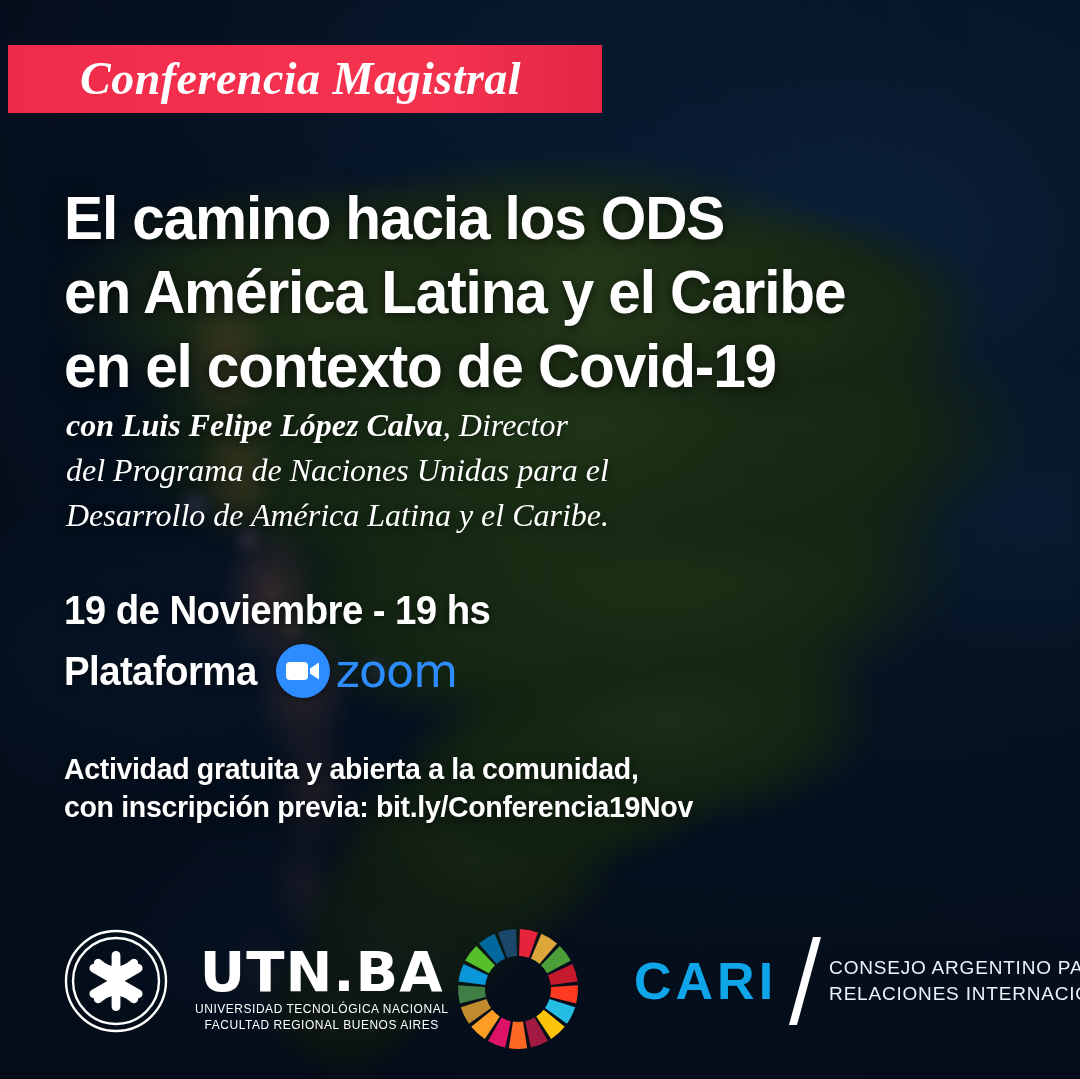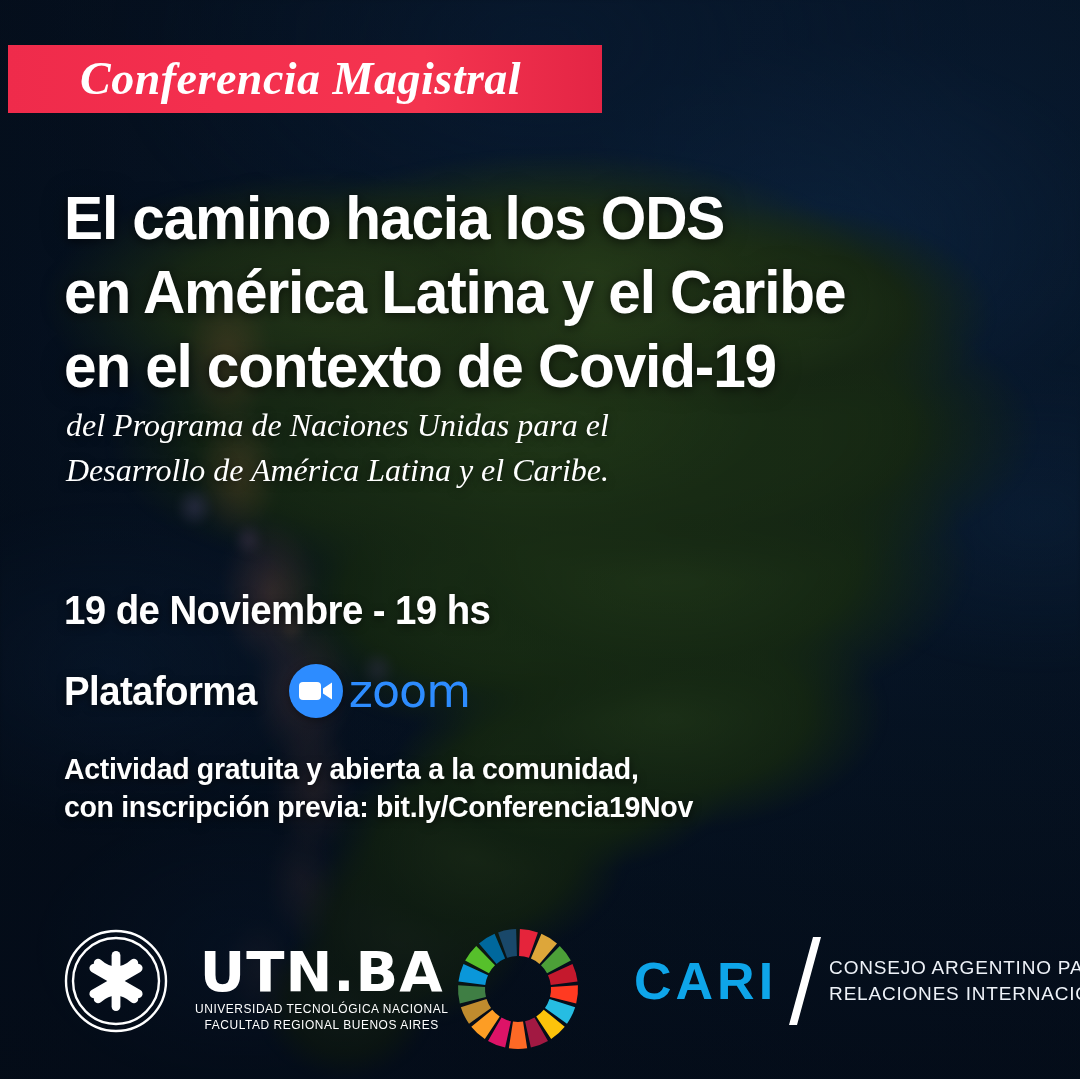--- a/index.html
+++ b/index.html
@@ -158,21 +158,21 @@
     transform:scaleX(.96);
     transform-origin:left top;
     white-space:nowrap;
     text-shadow:0 2px 9px rgba(0,0,0,.6);
   }
 
   
   .platform-row{
     position:absolute;
     left:64px; top:644px;
-    display:flex; align-items:center; gap:24px;margin-top:20px;
+    display:flex; align-items:center; gap:11px;
   }
   .platform-label{
     color:#ffffff;
     font-family:"Liberation Sans", sans-serif;
     font-weight:700;
     font-size:40px;
     line-height:48px;
     letter-spacing:-.6px;
     transform:scaleX(.96);
     transform-origin:left center;
@@ -293,20 +293,21 @@
       <div class="banner-text">Conferencia Magistral</div>
     </div>
 
     <h1 class="title">
       <span class="ln">El camino hacia los ODS</span>
       <span class="ln">en América Latina y el Caribe</span>
       <span class="ln">en el contexto de Covid-19</span>
     </h1>
 
     <div class="speaker">
+      <span class="ln"><span class="strong">con Luis Felipe López Calva</span><span>, Director</span></span>
       <span class="ln">del Programa de Naciones Unidas para el</span>
       <span class="ln">Desarrollo de América Latina y el Caribe.</span>
     </div>
 
     <div class="date">19 de Noviembre - 19 hs</div>
 
     <div class="platform-row">
       <div class="platform-label">Plataforma</div>
       <div class="zoom-mark">
         <div class="zoom-badge">

